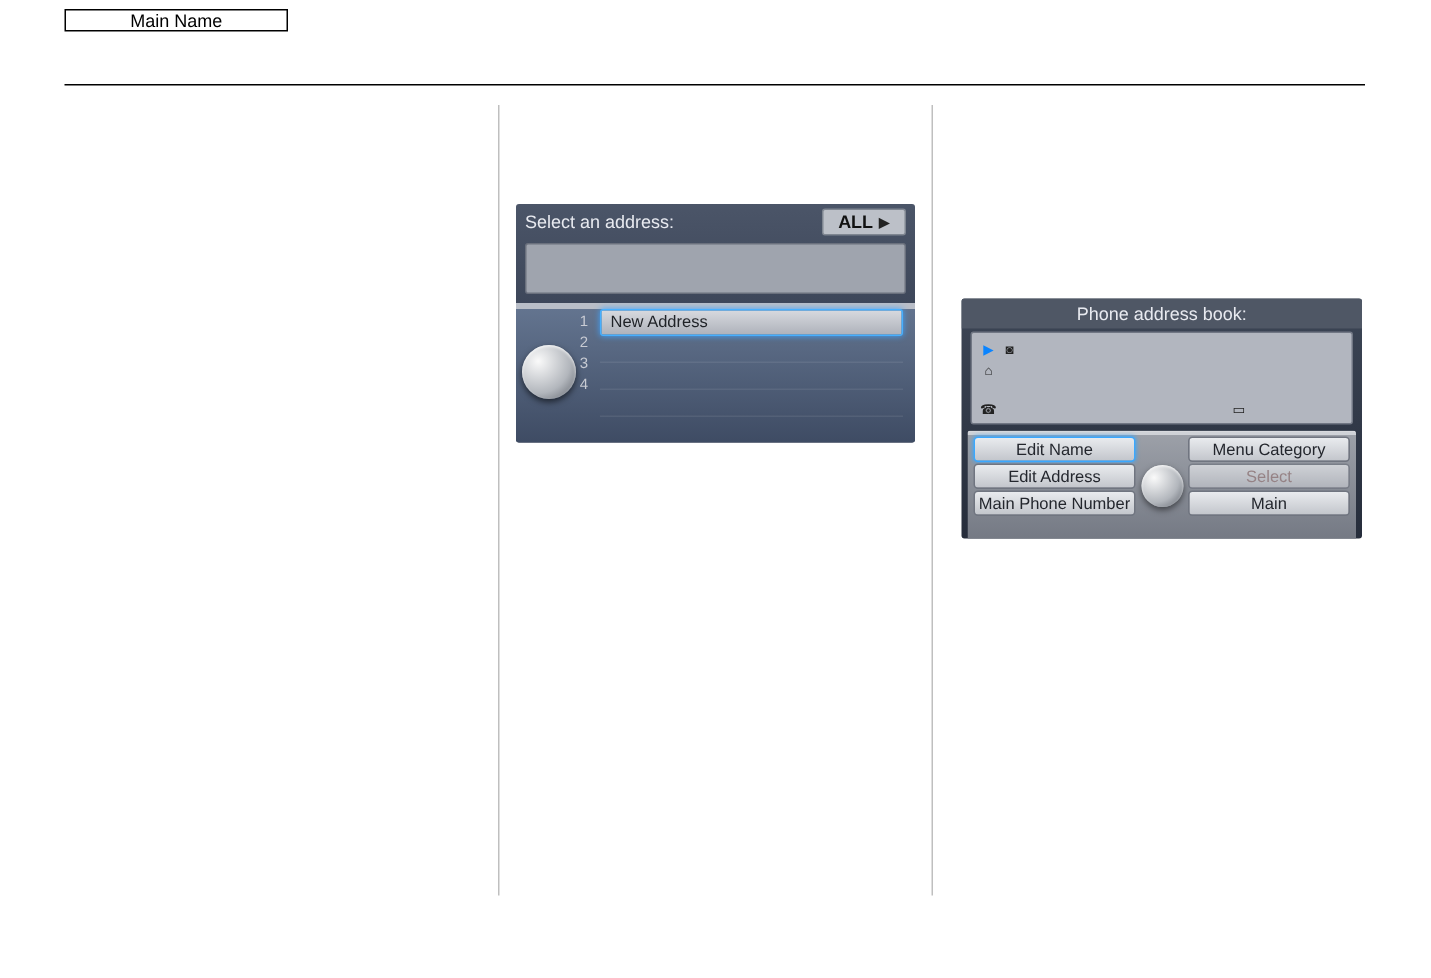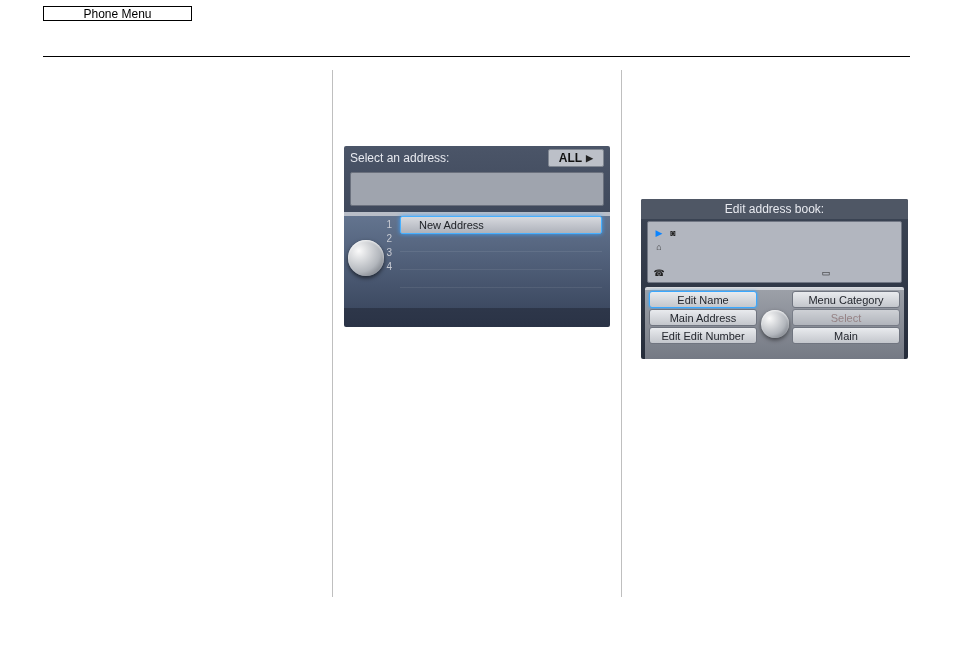--- a/index.html
+++ b/index.html
@@ -46,23 +46,23 @@
     top: 70px;
     width: 1px;
     height: 527px;
     background: #bfbfbf;
   }
 
   
   .shot1 {
     position: absolute;
     left: 344px;
-    top: 146px;
+    top: 136px;
     width: 266px;
-    height: 181px;
+    height: 159px;
     background: linear-gradient(#4b5568, #2a3346);
     border-radius: 2px;
     overflow: hidden;
     color: #e8eaf0;
     font-size: 12px;
   }
   .shot1-header {
     display: flex;
     align-items: center;
     gap: 6px;
@@ -123,21 +123,21 @@
   }
   .shot1-list {
     flex: 1;
     padding: 4px 8px 4px 2px;
   }
   .shot1-row {
     height: 18px;
     border-bottom: 1px solid rgba(255,255,255,.08);
     display: flex;
     align-items: center;
-    padding: 0 18px;
+    padding: 0 6px;
     font-size: 11px;
     color: #eef0f5;
   }
   .shot1-row.selected {
     border: 1px solid #47b0ff;
     border-radius: 2px;
     background: linear-gradient(#d7d9de, #aeb2bb);
     color: #202328;
     box-shadow: 0 0 4px #3fa4ff;
   }
@@ -229,21 +229,21 @@
     width: 28px; height: 28px;
     border-radius: 50%;
     background: radial-gradient(circle at 30% 30%, #fafafa, #b2b6bc 60%, #585d66 100%);
     box-shadow: 0 2px 4px rgba(0,0,0,.5), inset 0 1px 2px rgba(255,255,255,.8);
     z-index: 5;
   }
 </style>
 </head>
 <body>
 
-<div class="main-menu-btn">Phone Menu</div>
+<div class="main-menu-btn">Main Name</div>
 
 <div class="hr-line"></div>
 <div class="vsep1"></div>
 <div class="vsep2"></div>
 
 <div class="shot1">
   <div class="shot1-header">
     <span class="shot1-title">Select an address:</span>
     <div class="shot1-filter">
       <span>ALL</span>
@@ -264,21 +264,21 @@
     <div class="shot1-list">
       <div class="shot1-row selected">New Address</div>
       <div class="shot1-row"></div>
       <div class="shot1-row"></div>
       <div class="shot1-row"></div>
     </div>
   </div>
 </div>
 
 <div class="shot2">
-  <div class="shot2-title">Edit address book:</div>
+  <div class="shot2-title">Phone address book:</div>
 
   <div class="shot2-infobox">
     <div class="shot2-info-row">
       <span class="micon" style="color:#0a84ff">▶</span>
       <span class="micon">◙</span>
     </div>
     <div class="shot2-info-row">
       <span class="micon">⌂</span>
     </div>
     <div class="shot2-info-row" style="height:12px"></div>
@@ -291,21 +291,21 @@
   </div>
 
   <div class="shot2-btnpanel">
     <div class="shot2-knob"></div>
 
     <div class="shot2-btnrow">
       <div class="shot2-btn highlight">Edit Name</div>
       <div class="shot2-btn">Menu Category</div>
     </div>
     <div class="shot2-btnrow">
-      <div class="shot2-btn">Main Address</div>
+      <div class="shot2-btn">Edit Address</div>
       <div class="shot2-btn disabled">Select</div>
     </div>
     <div class="shot2-btnrow">
-      <div class="shot2-btn">Edit Edit Number</div>
+      <div class="shot2-btn">Main Phone Number</div>
       <div class="shot2-btn">Main</div>
     </div>
   </div>
 </div>
 
 </body></html>

